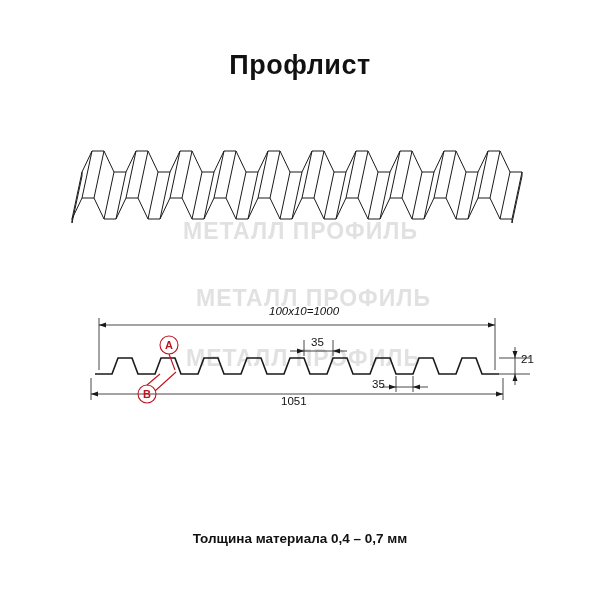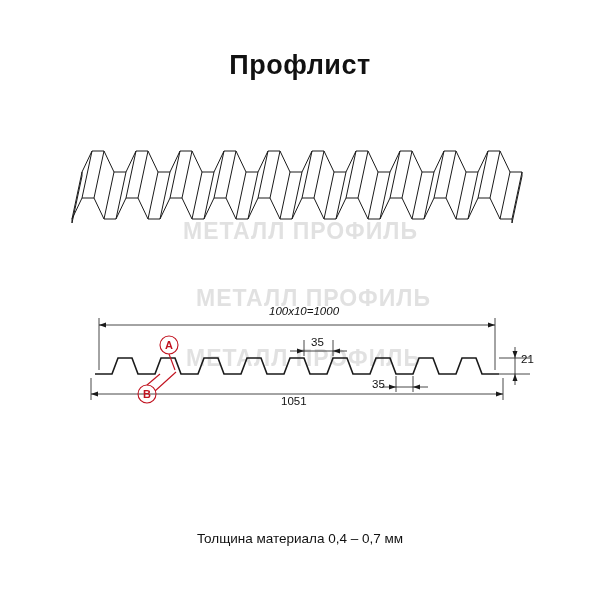--- a/index.html
+++ b/index.html
@@ -42,21 +42,21 @@
     font-weight: bold;
     color: #111;
   }
   .footer {
     position: absolute;
     top: 531px;
     left: 0;
     width: 600px;
     text-align: center;
     font-size: 13.5px;
-    font-weight: normal;
+    font-weight: bold;
     color: #111;
   }
   svg.layer {
     position: absolute;
     top: 0;
     left: 0;
     width: 600px;
     height: 600px;
   }
   .wm {

